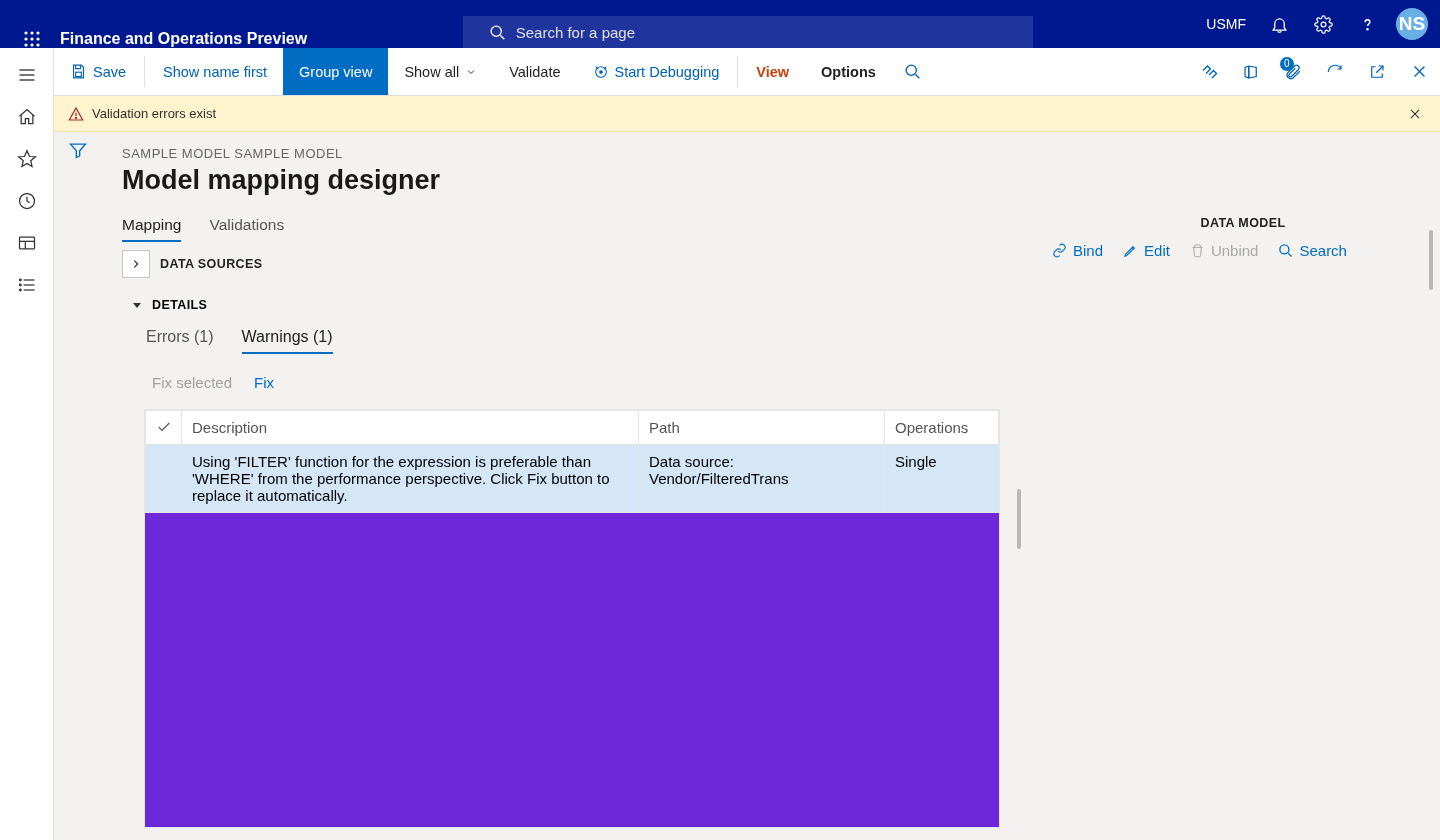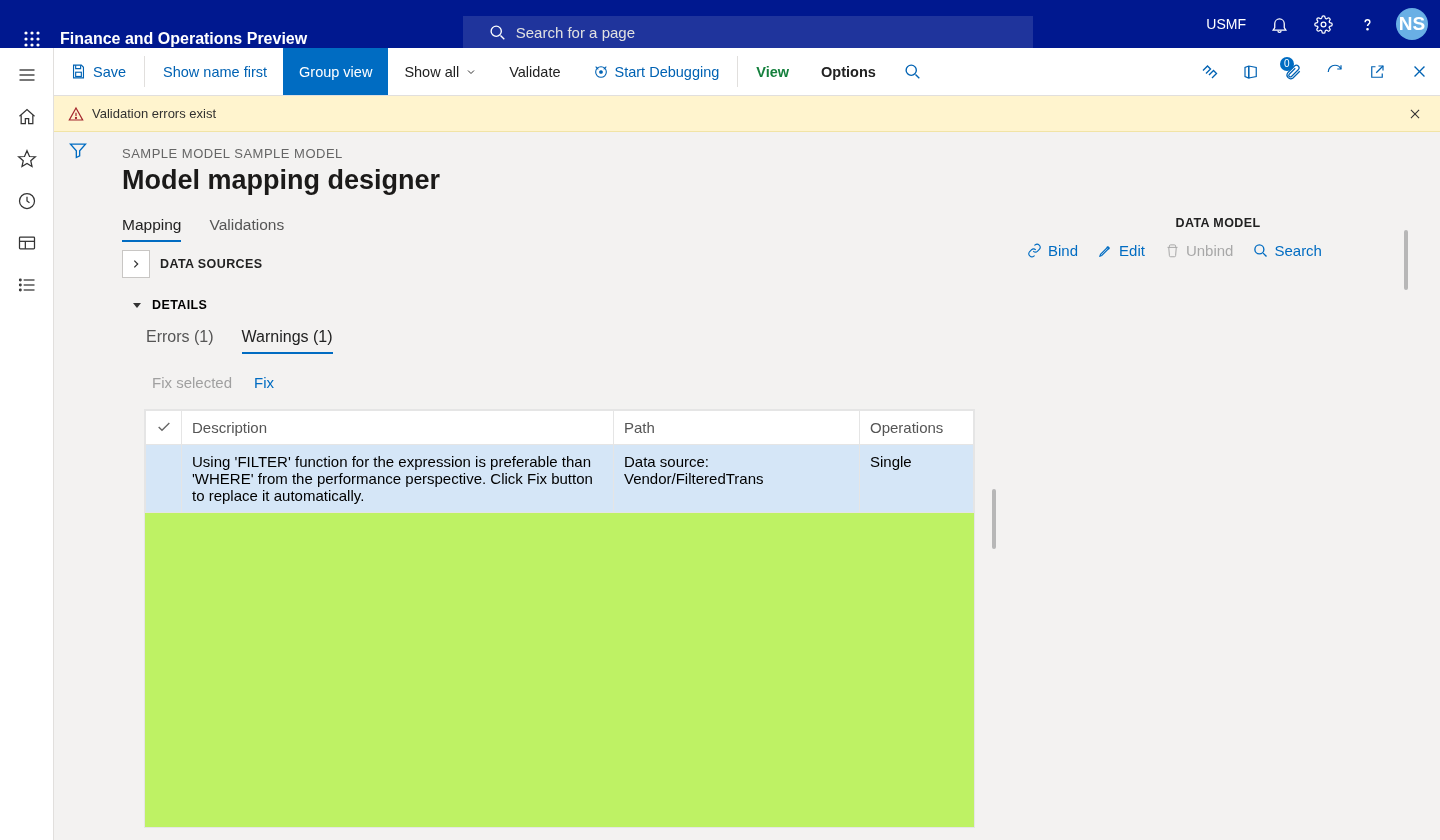--- a/index.html
+++ b/index.html
@@ -72,21 +72,21 @@
 .warnbar {
   height: 36px; background:#fff4ce; border-bottom:1px solid #f1e4a6;
   display:flex; align-items:center; padding:0 14px; font-size:13px; color:#323130;
 }
 .warnbar .wicon { color:#a4262c; margin-right:8px; display:flex; }
 .warnbar .wclose { margin-left:auto; color:#323130; cursor:pointer; padding:4px; }
 
 
 .pagearea { flex:1; display:flex; min-height:0; }
 .filtercol { width:48px; display:flex; justify-content:center; padding-top:8px; color:#006cc2; }
-.maincol { flex:1; padding: 8px 32px 12px 20px; display:flex; flex-direction:column; min-width:0; }
+.maincol { flex:1; padding: 8px 7px 12px 20px; display:flex; flex-direction:column; min-width:0; }
 
 .breadcrumb { font-size:13px; color:#666; letter-spacing:.5px; margin: 6px 0 4px 0; text-transform:none; }
 .pageh1 { font-size:27px; font-weight:600; color:#1b1a19; margin-bottom: 14px; }
 
 .twocol { display:flex; gap: 16px; min-height:0; flex:1; }
 .colL { flex:1; min-width:0; display:flex; flex-direction:column; }
 .colR { width:395px; position:relative; }
 
 .tabs { display:flex; gap:28px; font-size:15.5px; color:#555; margin-bottom:6px; }
 .tabs .tab { padding:6px 0 6px 0; cursor:pointer; }
@@ -101,21 +101,21 @@
 .detailsrow .lbl { font-size:12.5px; font-weight:700; letter-spacing:.4px; }
 
 .subtabs { display:flex; gap:28px; font-size:16px; color:#555; margin:4px 0 8px 24px; }
 .subtabs .stab { padding:6px 0; cursor:pointer; }
 .subtabs .stab.active { color:#222; border-bottom:2px solid #006cc2; }
 
 .fixrow { display:flex; gap:22px; margin:12px 0 8px 30px; font-size:15px; }
 .fixrow .dis { color:#a0a0a0; }
 .fixrow .link { color:#006cc2; cursor:pointer; }
 
-.grid { border:1px solid #e5e5e5; margin:10px 0 0 22px; background:#bef264; flex:1; min-height:0; display:flex; flex-direction:column; }
+.grid { border:1px solid #e5e5e5; margin:10px 0 0 22px; background:#6d28d9; flex:1; min-height:0; display:flex; flex-direction:column; }
 .grid table { width:100%; border-collapse:collapse; table-layout:fixed; }
 .grid th, .grid td { text-align:left; font-size:15px; padding:8px 10px; border:1px solid #e5e5e5; vertical-align:top; }
 .grid th { font-weight:400; color:#555; background:#fff; }
 .grid tr.selected td { background:#d5e6f7; }
 .grid .chkcol { width:36px; text-align:center; }
 .grid .pathcol { width:246px; }
 .grid .rescol { width:114px; }
 .gridbody { flex:1; overflow:auto; }
 
 .dmhead { font-size:12.5px; font-weight:700; letter-spacing:.4px; color:#222; margin:6px 0 12px 15px;text-align:center; }
@@ -261,21 +261,21 @@
       <div class="abtn blue">
         <svg width="16" height="16" viewBox="0 0 24 24" fill="none" stroke="#0062b3" stroke-width="1.6">
             <circle cx="12" cy="12" r="8"></circle>
             <circle cx="12" cy="12" r="2" fill="#0062b3"></circle>
             <line x1="4" y1="4" x2="8" y2="8"></line>
             <line x1="20" y1="4" x2="16" y2="8"></line>
           </svg>
         <span>Start Debugging</span>
       </div>
       <div class="sep"></div>
-      <div class="abtn" style="color:#15803d;font-weight:600;">
+      <div class="abtn" style="color:#c2410c;font-weight:600;">
           <span>View</span>
         </div>
       <div class="abtn" style="color:#222;font-weight:600;">
           <span>Options</span>
         </div>
       <div class="iabtn">
         <svg width="17" height="17" viewBox="0 0 20 20" fill="none" stroke="#0062b3" stroke-width="1.6">
             <circle cx="8.5" cy="8.5" r="6"></circle>
             <line x1="13.5" y1="13.5" x2="18" y2="18"></line>
           </svg>

